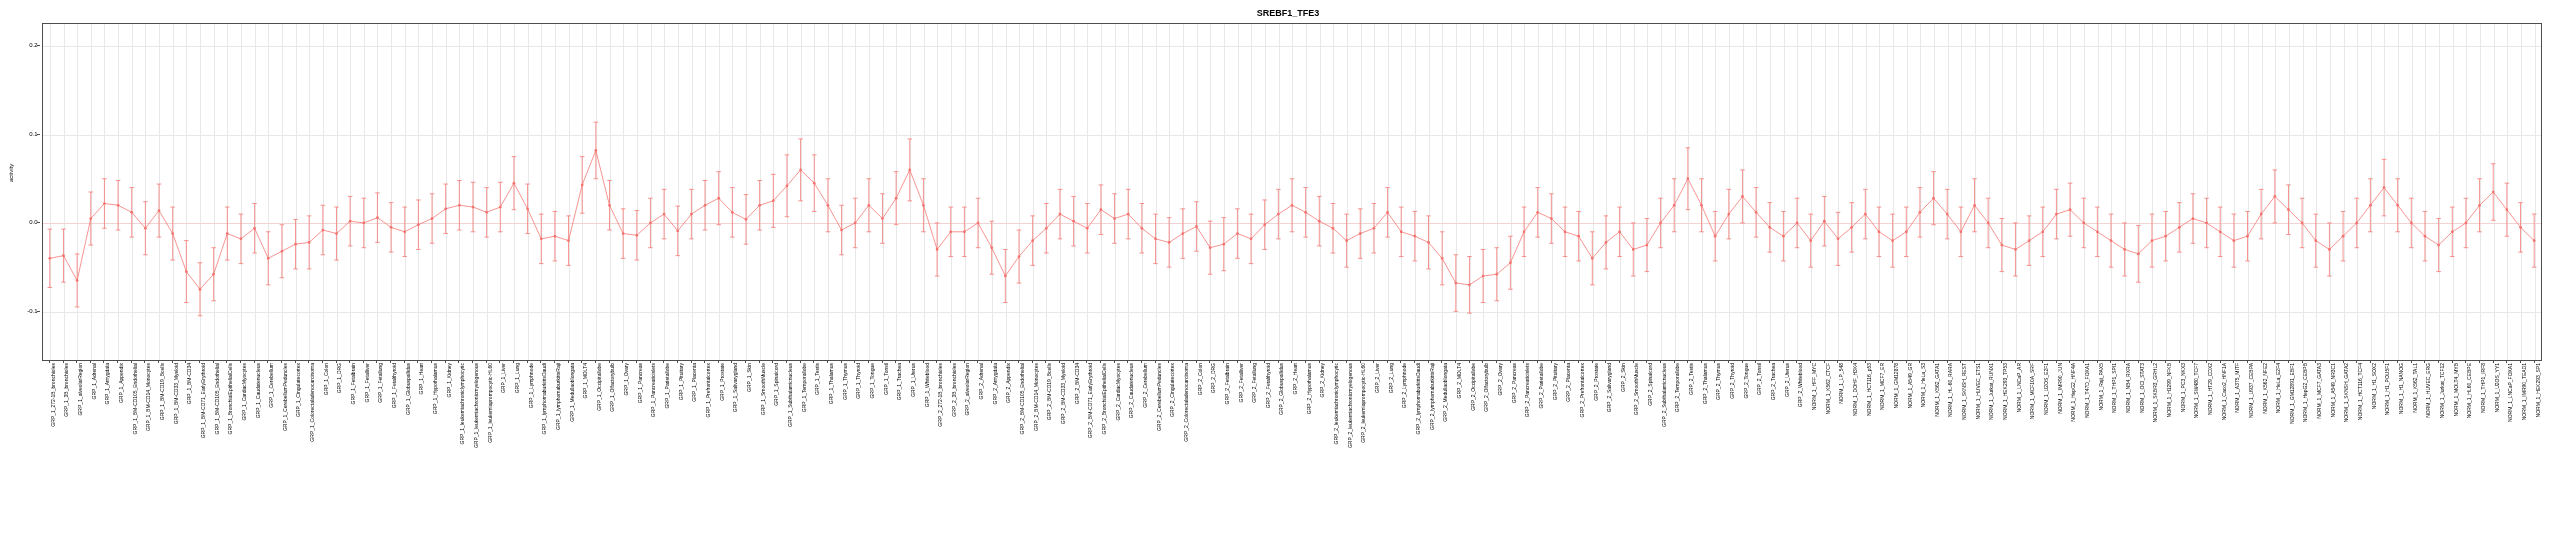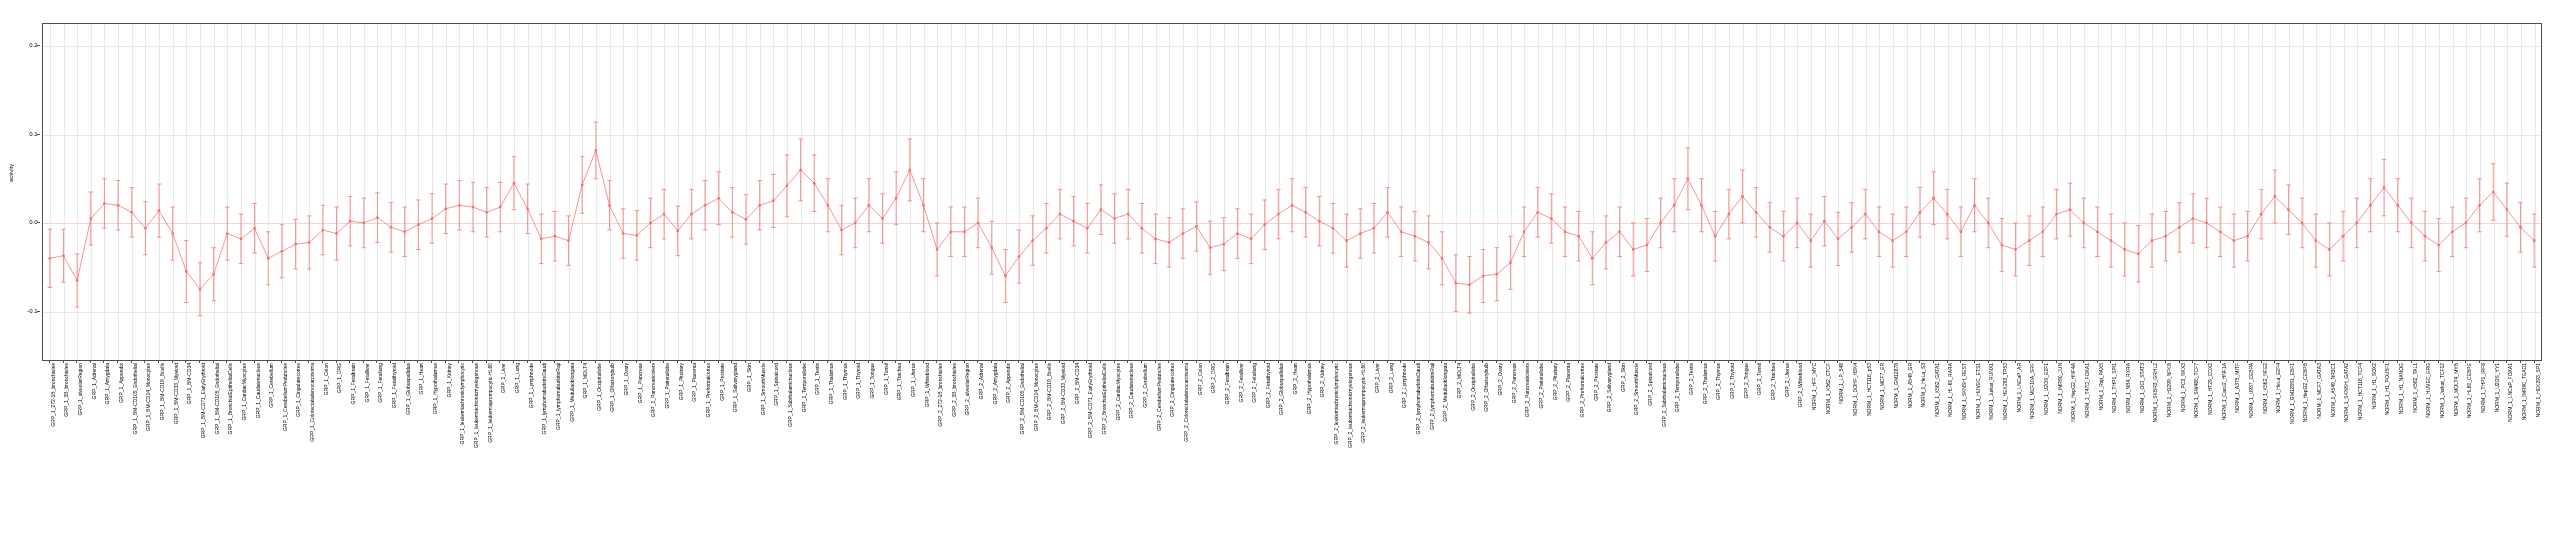--- a/index.html
+++ b/index.html
@@ -123,20 +123,21 @@
     width: 0.8px;
     height: 3px;
     background: #4d4d4d;
   }
 </style>
 </head>
 <body>
 
 <div id="root">
 
+  <div id="chart-title">SREBF1_TFE3</div>
 
   <div id="ytick-holder">
       <div class="ytick-label" style="top: 22px;">0.2</div>
       <div class="ytick-mark" style="top: 22px;"></div>
       <div class="ytick-label" style="top: 111px;">0.1</div>
       <div class="ytick-mark" style="top: 111px;"></div>
       <div class="ytick-label" style="top: 199px;">0.0</div>
       <div class="ytick-mark" style="top: 199px;"></div>
       <div class="ytick-label" style="top: 288px;">-0.1</div>
       <div class="ytick-mark" style="top: 288px;"></div>

